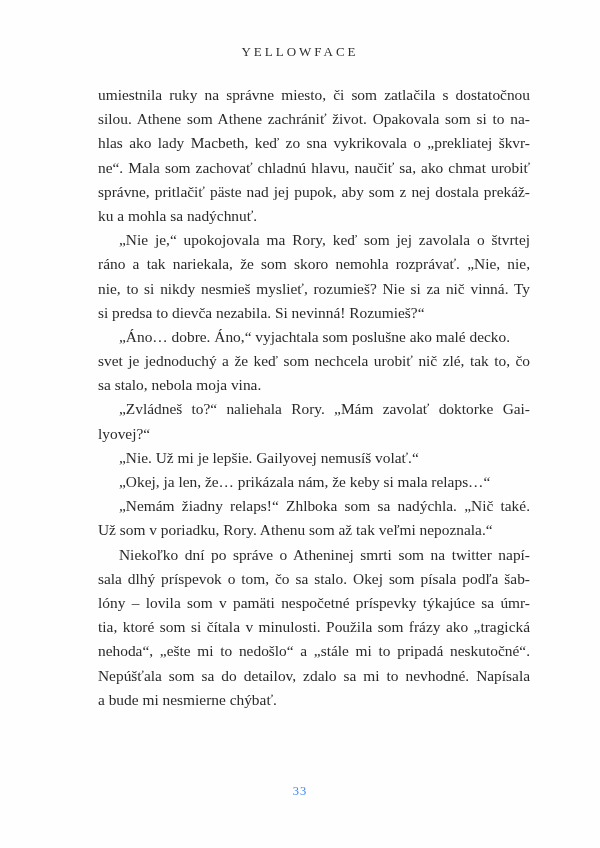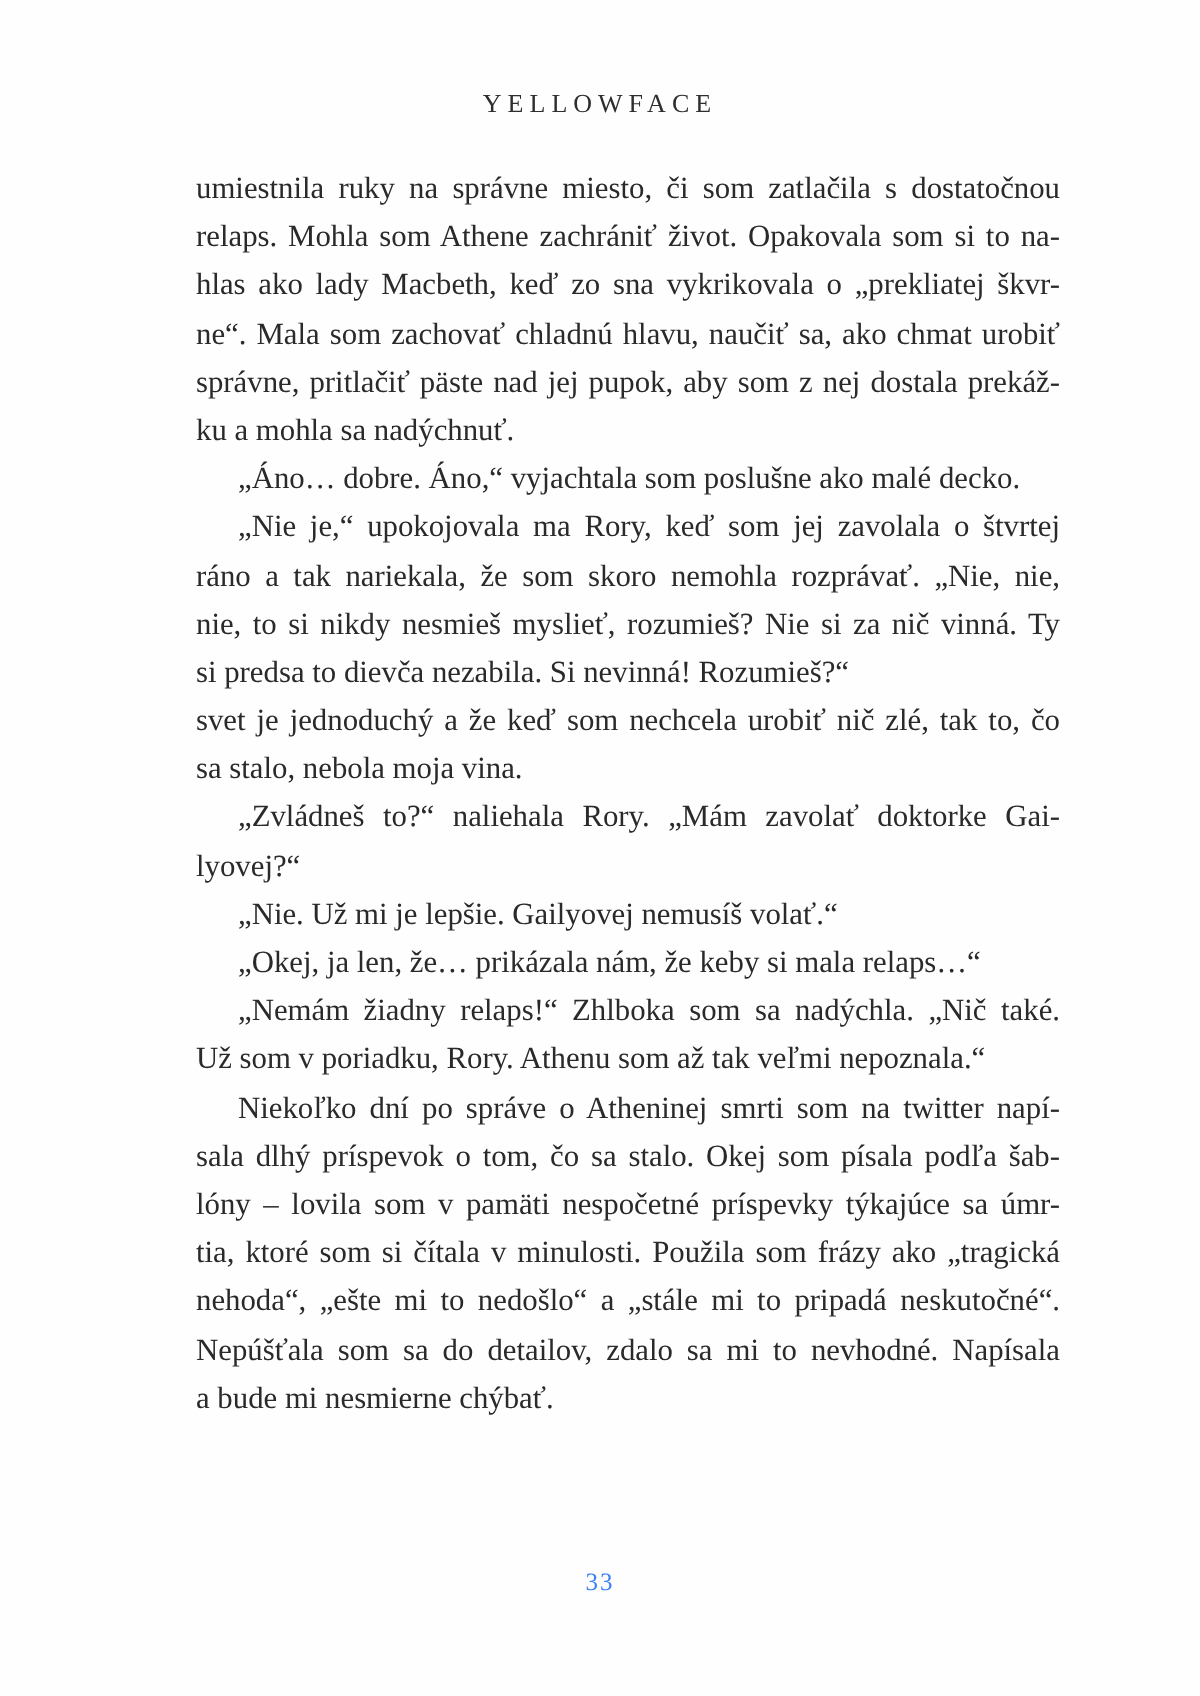--- a/index.html
+++ b/index.html
@@ -66,34 +66,34 @@
 </style>
 </head>
 <body>
 
 <div class="book-page">
   <div class="running-head">YELLOWFACE</div>
 
   <div class="page-body" id="page-body">
       <div class="paragraph">
         <div class="text-line">umiestnila ruky na správne miesto, či som zatlačila s dostatočnou</div>
-        <div class="text-line">relaps. Mohla som Athene zachrániť život. Opakovala som si to na-</div>
+        <div class="text-line">silou. Athene som Athene zachrániť život. Opakovala som si to na-</div>
         <div class="text-line">hlas ako lady Macbeth, keď zo sna vykrikovala o „prekliatej škvr-</div>
         <div class="text-line">ne“. Mala som zachovať chladnú hlavu, naučiť sa, ako chmat urobiť</div>
         <div class="text-line">správne, pritlačiť päste nad jej pupok, aby som z nej dostala prekáž-</div>
         <div class="text-line para-end">ku a mohla sa nadýchnuť.</div>
       </div>
       <div class="paragraph">
-        <div class="text-line para-end para-indent">„Áno… dobre. Áno,“ vyjachtala som poslušne ako malé decko.</div>
-      </div>
-      <div class="paragraph">
         <div class="text-line para-indent">„Nie je,“ upokojovala ma Rory, keď som jej zavolala o štvrtej</div>
         <div class="text-line">ráno a tak nariekala, že som skoro nemohla rozprávať. „Nie, nie,</div>
         <div class="text-line">nie, to si nikdy nesmieš myslieť, rozumieš? Nie si za nič vinná. Ty</div>
         <div class="text-line para-end">si predsa to dievča nezabila. Si nevinná! Rozumieš?“</div>
+      </div>
+      <div class="paragraph">
+        <div class="text-line para-end para-indent">„Áno… dobre. Áno,“ vyjachtala som poslušne ako malé decko.</div>
       </div>
       <div class="paragraph">
         <div class="text-line">svet je jednoduchý a že keď som nechcela urobiť nič zlé, tak to, čo</div>
         <div class="text-line para-end">sa stalo, nebola moja vina.</div>
       </div>
       <div class="paragraph">
         <div class="text-line para-indent">„Zvládneš to?“ naliehala Rory. „Mám zavolať doktorke Gai-</div>
         <div class="text-line para-end">lyovej?“</div>
       </div>
       <div class="paragraph">

